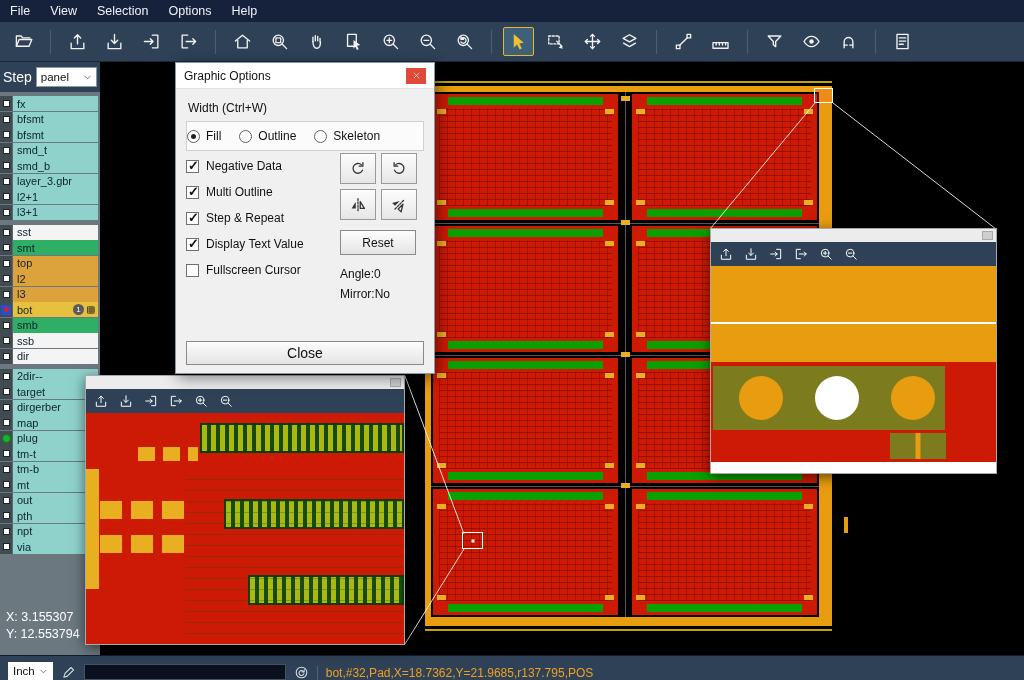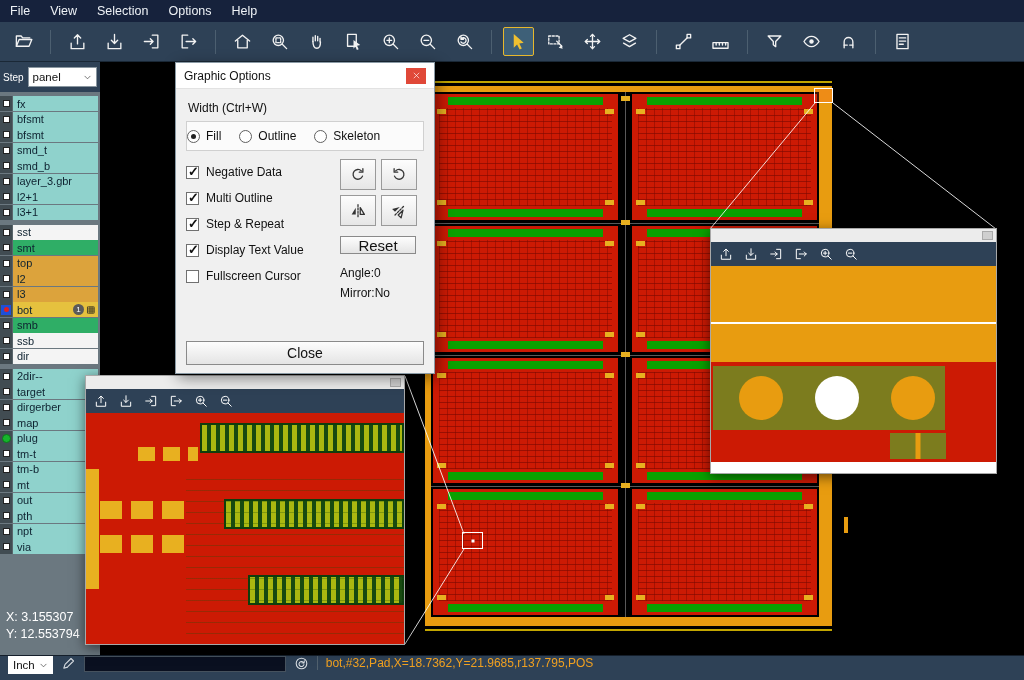--- a/index.html
+++ b/index.html
@@ -50,21 +50,21 @@
 
   #callouts{position:absolute;left:0;top:0;width:1024px;height:593px;z-index:1;pointer-events:none}
   #callouts line{stroke:#fff;stroke-width:1;opacity:.85}
   #target-a{position:absolute;left:814px;top:26px;width:19px;height:15px;border:1px solid #fff;background:rgba(255,90,40,.25);z-index:1}
   #target-b{position:absolute;left:462px;top:470px;width:21px;height:17px;border:1px solid #fff;z-index:1}
   #target-b::after{content:"";position:absolute;left:50%;top:50%;width:3px;height:3px;background:#fff;transform:translate(-50%,-50%)}
 
   
   #sidebar{position:absolute;left:0;top:0;width:100px;height:100%;background:#6b7880;z-index:1}
   .step-row{height:30px;background:var(--bar-slate,#2e4156);display:flex;align-items:center;padding:0 3px;gap:4px}
-  .step-label{color:#fff;font-size:10px;flex:none}
+  .step-label{color:#fff;font-size:14px;flex:none}
   .step-combo{flex:1;height:20px;background:#fff;border:1px solid #8a97a0;display:flex;align-items:center;padding:0 4px;gap:2px}
   .step-value{font-size:11.5px;color:#111;flex:1}
   .sm-ic{width:9px;height:9px;color:#333;flex:none}
   #layer-list{margin-top:4px}
   .layer-row{display:flex;height:15px;margin-bottom:.5px;align-items:stretch}
   .gap-before{margin-top:5px}
   .gutter{width:13px;flex:none;background:#414c52;border-right:1px solid #59656b;display:flex;align-items:center;justify-content:center}
   .mk-box{width:7px;height:7px;background:#fff;border:1px solid #222}
   .mk-active{width:10px;height:10px;background:#1e50d8;display:flex;align-items:center;justify-content:center}
   .mk-dot{width:5px;height:5px;border-radius:50%;background:#e02020}
@@ -117,36 +117,36 @@
   #dialog{position:absolute;left:175px;top:0;width:260px;height:312px;background:#f0f0f0;border:1px solid #8a9aa5;box-shadow:3px 4px 14px rgba(0,0,0,.45);z-index:3;font-size:12px;color:#111}
   .dlg-title{height:26px;background:#fff;border-bottom:1px solid #e2e2e2;display:flex;align-items:center;padding:8px 8px}
   .dlg-close{margin-left:auto;width:20px;height:16px;background:#e04838;border:none;color:#fff;display:flex;align-items:center;justify-content:center}
   .dlg-close .icon{width:9px;height:9px}
   .dlg-body{position:relative;height:calc(100% - 26px);padding:8px 10px 40px 10px}
   .dlg-width-label{margin:4px 0 6px 2px}
   .dlg-radiogroup{background:#fbfbfb;border:1px solid #d0d0d0;height:30px;display:flex;align-items:center;padding:0 0}
   .radio-item{display:flex;align-items:center;gap:6px;margin-right:18px;white-space:nowrap}
   .radio{width:13px;height:13px;border:1px solid #606060;border-radius:50%;background:#fff;position:relative;flex:none}
   .radio.sel::after{content:"";position:absolute;inset:3px;background:#222;border-radius:50%}
-  .dlg-cols{display:flex;margin-top:8px}
+  .dlg-cols{display:flex;margin-top:2px}
   .dlg-checklist{width:150px}
   .cb-item{display:flex;align-items:center;gap:7px;height:26px;white-space:nowrap}
   .cb{width:13px;height:13px;background:#fff;border:1px solid #707070;position:relative;flex:none}
   .cb.on::after{content:"\2713";position:absolute;left:1px;top:-3px;font-size:13px;font-weight:bold;color:#111}
   .dlg-right{flex:1;padding-left:4px}
   .xfbtns{display:grid;grid-template-columns:36px 36px;gap:5px}
   .xf{width:36px;height:31px;background:linear-gradient(#fdfdfd,#e6e6e6);border:1px solid #9a9a9a;display:flex;align-items:center;justify-content:center;color:#333}
   .xf .icon{width:18px;height:18px}
-  .dlg-reset{width:76px;height:18px;background:linear-gradient(#fdfdfd,#e4e4e4);border:1px solid #8a8a8a;font-size:15px;margin-top:10px;color:#111}
+  .dlg-reset{width:76px;height:25px;background:linear-gradient(#fdfdfd,#e4e4e4);border:1px solid #8a8a8a;font-size:12px;margin-top:10px;color:#111}
   .dlg-angle{margin-top:12px}
   .dlg-mirror{margin-top:6px}
   .dlg-closebtn{position:absolute;left:10px;right:10px;bottom:8px;height:24px;background:linear-gradient(#fdfdfd,#e4e4e4);border:1px solid #8a8a8a;font-size:14px;color:#111}
 
   
-  #statusbar{height:25px;background:var(--bar-slate,#2e4156);display:flex;align-items:flex-start;padding:0 8px;gap:8px;border-top:1px solid #141e2a}
+  #statusbar{height:25px;background:var(--bar-slate,#2e4156);display:flex;align-items:flex-end;padding:0 8px;gap:8px;border-top:1px solid #141e2a}
   .unit-combo{display:flex;align-items:center;gap:4px;background:#fff;color:#111;height:18px;padding:0 5px;font-size:11.5px}
   .st-ic{width:15px;height:15px;color:#d8dde2}
   .cmd-input{width:202px;height:16px;background:#0a1020;border:1px solid #46525e;color:#eee;font-size:11px;padding:0 4px}
   .st-div{width:1px;height:14px;background:#51616e}
   .st-msg{color:var(--status-text,#f0a020);font-size:12px;white-space:nowrap}
 </style>
 </head>
 <body>
 
 <div id="app">

